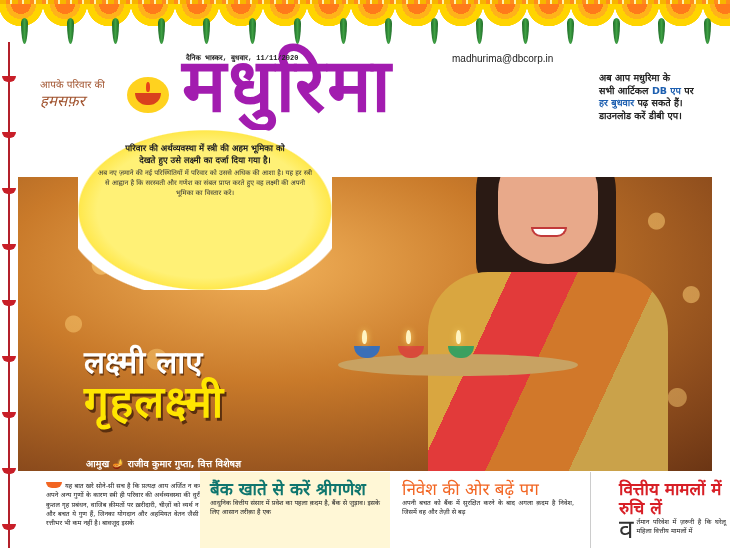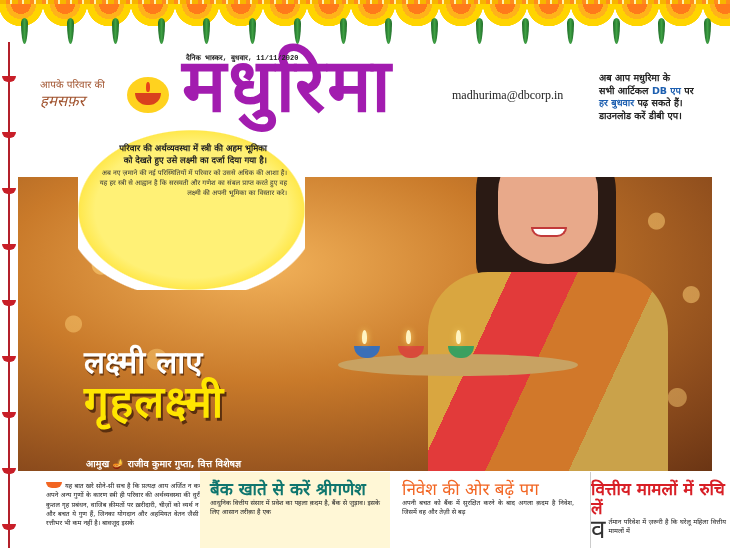--- a/index.html
+++ b/index.html
@@ -16,21 +16,21 @@
   .garland .leaves { position: absolute; left: 0; top: 18px; width: 730px; height: 28px; display: flex; justify-content: space-around; padding: 0 0 0 2px; }
   .garland .leaf { width: 7px; height: 26px; background: linear-gradient(90deg, #1e6b28, #3ea043, #1e6b28); border-radius: 50% 50% 50% 50% / 20% 20% 80% 80%; }
 
   
   .diya-string { position: absolute; left: 4px; top: 42px; width: 10px; height: 506px;
     background: linear-gradient(90deg, transparent 4px, #b3202a 4px 6px, transparent 6px); }
   .diya-string .d { position: absolute; left: -2px; width: 14px; height: 6px; background: #c81e28; border-radius: 0 0 7px 7px; }
 
   
   .meta-line { position: absolute; left: 186px; top: 53px; font-size: 7px; font-weight: bold; color: #222; font-family: Liberation Mono, monospace; }
-  .email { position: absolute; left: 452px; top: 53px; font-size: 12px; color: #222; font-family: Liberation Serif, serif; margin-top: 35px; }
+  .email { position: absolute; left: 452px; top: 53px; font-size: 10px; color: #222; font-family: Liberation Sans, sans-serif; }
   .masthead { position: absolute; left: 182px; top: 48px; font-size: 74px; line-height: 1; font-weight: bold; color: #a21caf; letter-spacing: 2px; font-family: "DejaVu Sans", sans-serif; }
   .tagline { position: absolute; left: 40px; top: 77px; color: #a0522d; font-family: "DejaVu Serif", serif; }
   .tagline .l1 { font-size: 10px; display: block; }
   .tagline .l2 { font-size: 15px; display: block; font-style: italic; margin-top: -1px; }
   .diya-logo { position: absolute; left: 127px; top: 77px; width: 42px; height: 36px; border-radius: 50%; background: #ffd21f; }
   .diya-logo .bowl { position: absolute; left: 8px; top: 16px; width: 26px; height: 12px; background: #d9411e; border-radius: 0 0 13px 13px; }
   .diya-logo .flame { position: absolute; left: 19px; top: 5px; width: 4px; height: 10px; background: #e8431a; border-radius: 50% 50% 40% 40%; }
 
   .promo { position: absolute; left: 599px; top: 72px; width: 125px; font-size: 9.5px; font-weight: bold; line-height: 12.5px; color: #222; }
   .promo .blue { color: #1d5fb0; }
@@ -48,39 +48,39 @@
       radial-gradient(ellipse at 35% 30%, #f2b25a 0%, #c97a2a 40%, #8a4a1c 80%, #6b3514 100%); }
   .woman { position: absolute; left: 400px; top: -55px; width: 260px; height: 350px; }
   .woman .hair { position: absolute; left: 58px; top: 0; width: 140px; height: 170px; background: #2a1a14; border-radius: 70px 70px 30px 30px; }
   .woman .face { position: absolute; left: 80px; top: 22px; width: 100px; height: 120px; background: #e8a98a; border-radius: 48px 48px 50px 50px; }
   .woman .smile { position: absolute; left: 113px; top: 105px; width: 36px; height: 10px; background: #fff; border: 2px solid #c23a3a; border-radius: 0 0 18px 18px; }
   .woman .body { position: absolute; left: 10px; top: 150px; width: 240px; height: 200px; background: linear-gradient(115deg, #d9a640 0 25%, #e23a3a 25% 45%, #d1782a 45% 70%, #caa24a 70%); border-radius: 60px 60px 0 0; }
   .woman .plate { position: absolute; left: -80px; top: 232px; width: 240px; height: 22px; background: #c8a262; border-radius: 50%; }
   .woman .lamp { position: absolute; top: 224px; width: 26px; height: 12px; border-radius: 0 0 13px 13px; }
   .woman .flm { position: absolute; top: 208px; width: 5px; height: 14px; background: #fff4c2; border-radius: 50% 50% 40% 40%; box-shadow: 0 0 6px #ffd66a; }
 
-  .quote { position: absolute; left: 78px; top: 130px; width: 227px; height: 160px; z-index: 5;
+  .quote { position: absolute; left: 78px; top: 130px; width: 254px; height: 160px; z-index: 5;
     background: radial-gradient(ellipse at 50% 50%, #fff176 0 60%, #ffe84d 70%, #ffffff 71%, #ffffff 78%, transparent 79%);
-    text-align: right; padding-top: 12px; }
+    text-align: center; padding-top: 12px; }
   .quote .lead { font-size: 8.5px; font-weight: bold; line-height: 12px; color: #222; }
   .quote .body { font-size: 6.8px; line-height: 10px; color: #333; margin-top: 2px; padding: 0 18px; }
   .quote .close { font-size: 8.5px; font-weight: bold; line-height: 12px; color: #222; margin-top: 2px; }
 
   .headline1 { position: absolute; left: 84px; top: 340px; font-size: 31px; font-weight: bold; color: #fff; z-index: 5; text-shadow: 1px 2px 0 #6b3a12; }
   .headline2 { position: absolute; left: 84px; top: 370px; font-size: 44px; font-weight: bold; color: #ffe600; z-index: 5; text-shadow: 2px 3px 0 #5a2f0e; letter-spacing: 1px; }
   .byline { position: absolute; left: 86px; top: 457px; font-size: 9.5px; font-weight: bold; color: #fff; z-index: 5; }
   .byline .ic { color: #ffd21f; }
 
   
   .col { position: absolute; top: 472px; height: 76px; overflow: hidden; }
   .col1 { left: 18px; width: 180px; background: #fff; padding: 10px 4px 0 0; font-size: 6.5px; line-height: 9.3px; color: #222; text-align: justify; margin-left: 28px; }
   .col1 .ic { display: inline-block; width: 16px; height: 6px; background: #f26522; border-radius: 0 0 8px 8px; margin-right: 3px; }
   .col2 { left: 200px; width: 190px; background: #fff7d6; padding: 8px 10px 0 10px; }
   .col3 { left: 390px; width: 192px; background: #fff; padding: 8px 8px 0 12px; }
-  .col4 { left: 590px; width: 140px; background: #fff; padding: 8px 4px 0 0; border-left: 1px solid #cccccc; }
+  .col4 { left: 590px; width: 140px; background: #fff; padding: 8px 4px 0 28px; border-left: 1px solid #cccccc; }
   .col h3 { font-weight: bold; font-size: 17px; line-height: 19px; }
   .col2 h3 { color: #0f766e; }
   .col3 h3 { color: #f26522; font-weight: normal; }
   .col4 h3 { color: #d81f26; }
   .col p { font-size: 6.5px; line-height: 9.3px; color: #222; margin-top: 0; text-align: justify; }
   .col4 .drop { float: left; font-size: 26px; line-height: 22px; color: #333; margin-right: 3px; }
 </style>
 </head>
 <body>
 

